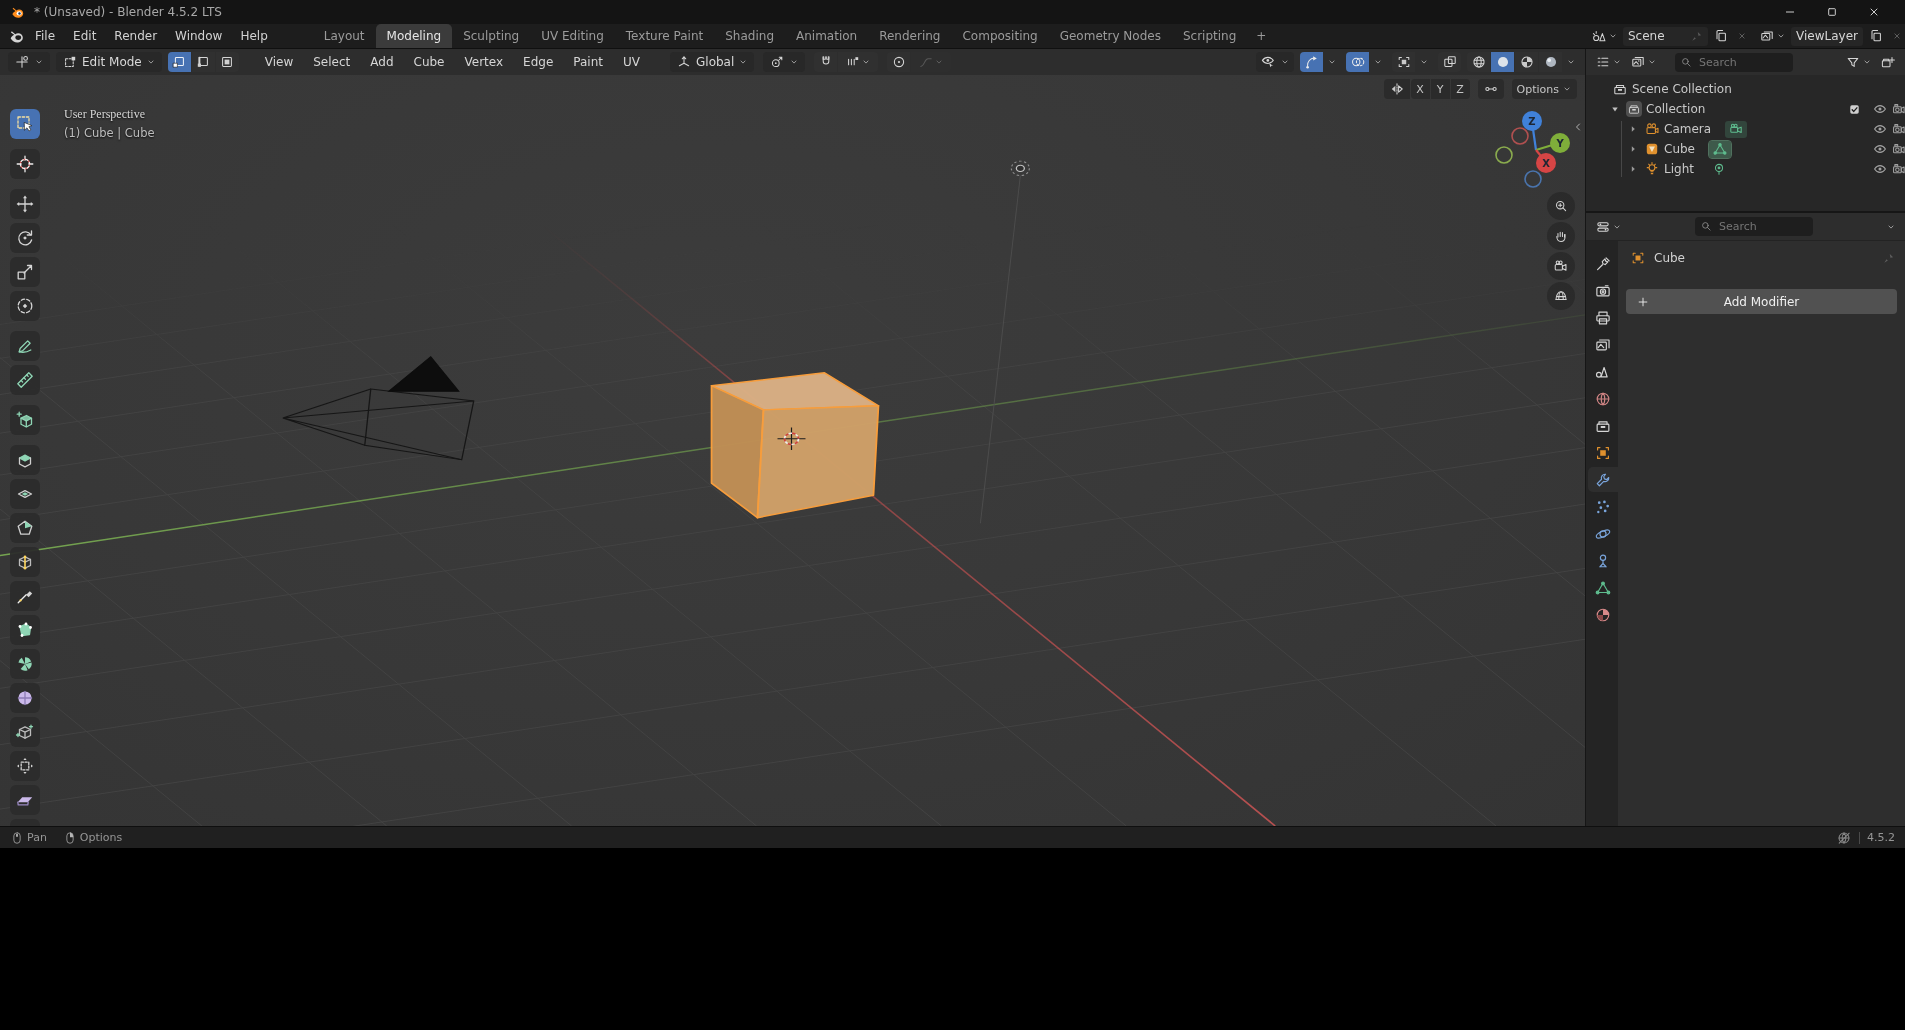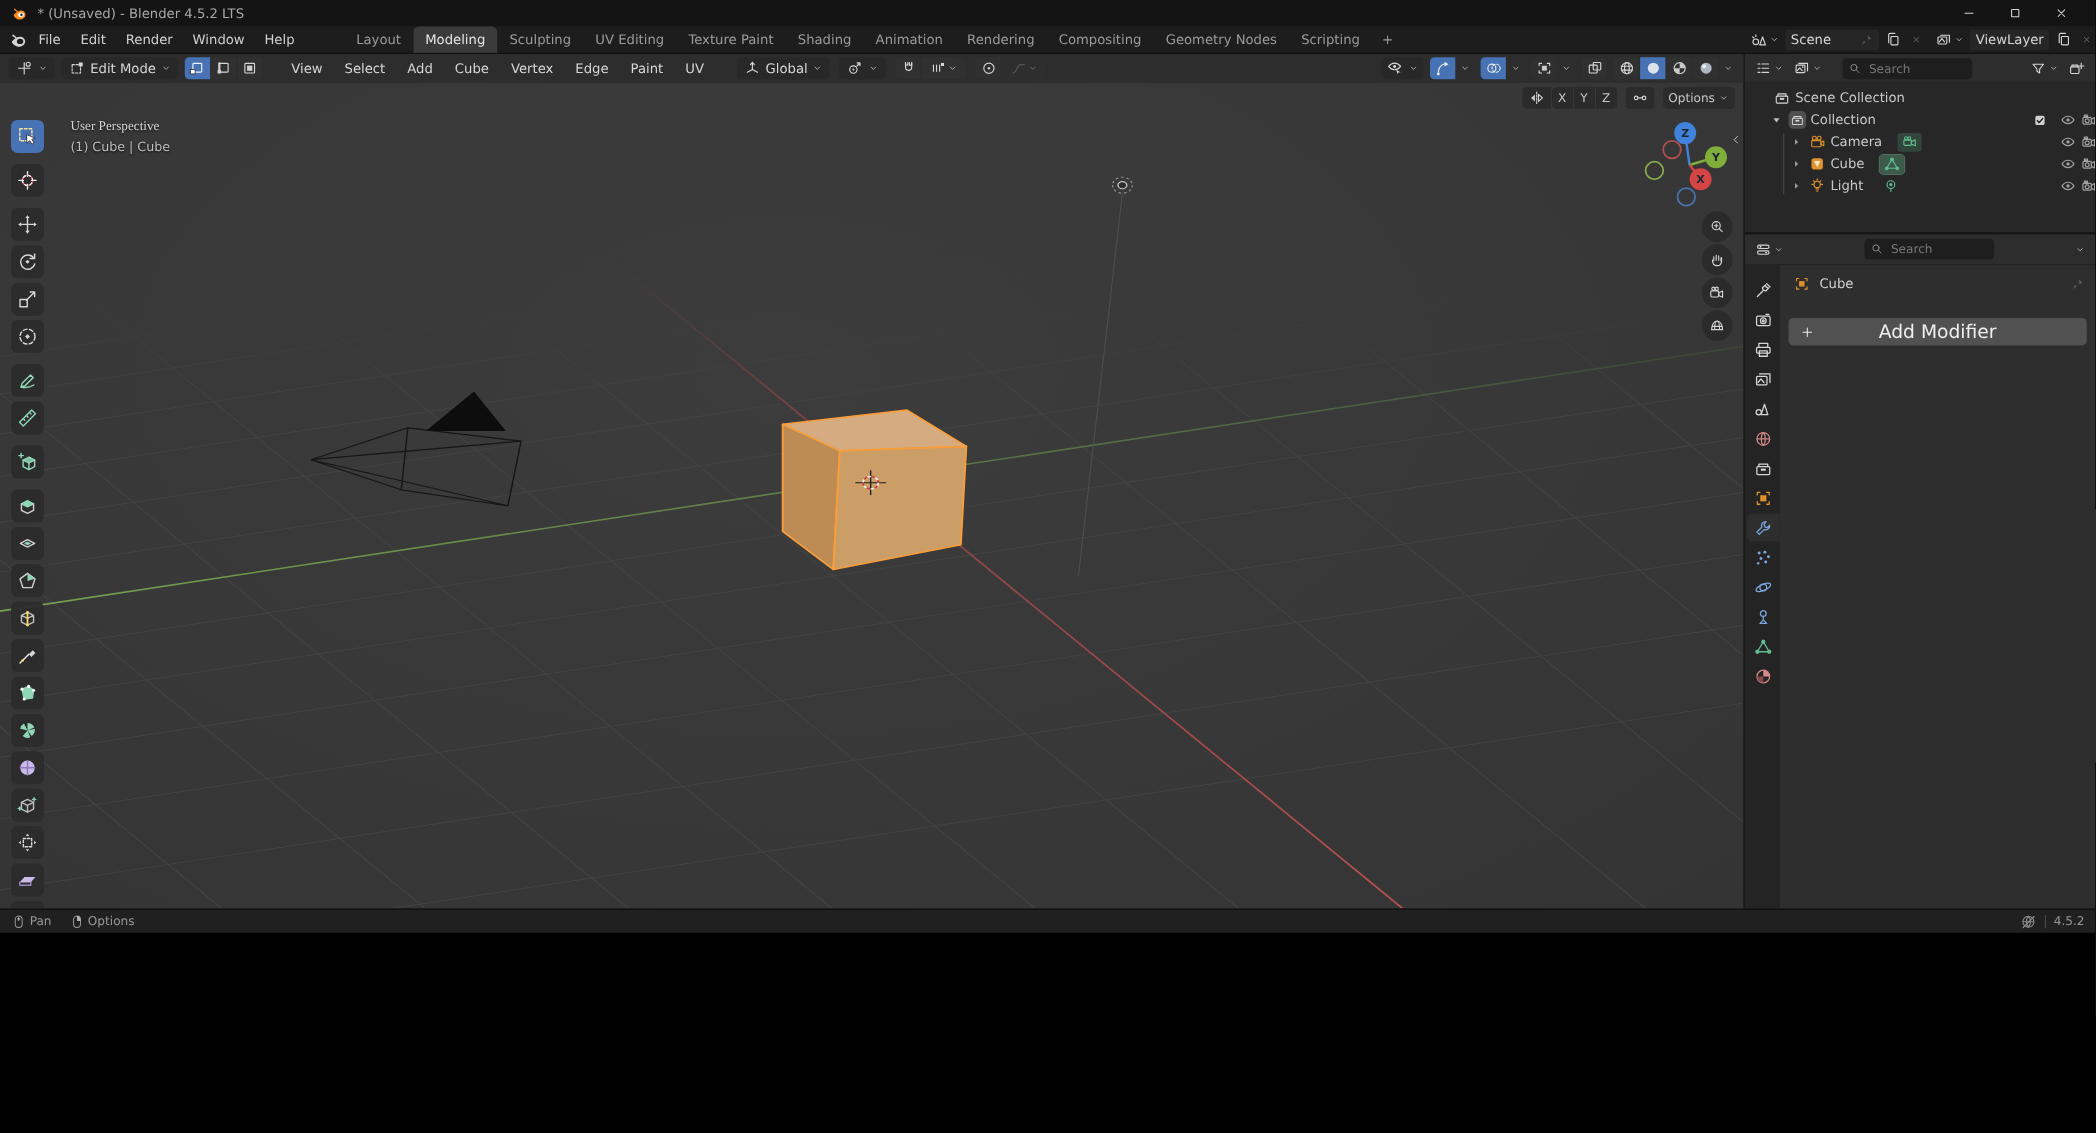--- a/index.html
+++ b/index.html
@@ -100,21 +100,21 @@
   .props-header{height:28px;flex:none;background:#2d2d2d;border-bottom:1px solid #232323;
                 display:flex;align-items:center;padding:0 7px;gap:6px;}
   .props-body{flex:1;display:flex;overflow:hidden;}
   .props-tabs{width:32px;flex:none;background:#242424;padding-top:10px;display:flex;flex-direction:column;align-items:flex-end;gap:2px;}
   .ptab{width:30px;height:25px;display:flex;align-items:center;justify-content:center;border-radius:5px 0 0 5px;}
   .ptab.active{background:#2e2e2e;}
   .props-content{flex:1;position:relative;}
   .breadcrumb{position:absolute;top:9px;left:12px;right:10px;display:flex;align-items:center;gap:8px;color:#d2d2d2;}
   .bc-pin{margin-left:auto;}
   .addmod{position:absolute;top:48px;left:8px;right:8px;height:25px;background:#515151;border-radius:4px;
-          display:flex;align-items:center;justify-content:center;color:#efefef;font-size:17px;}
+          display:flex;align-items:center;justify-content:center;color:#efefef;font-size:12px;}
   .addmod .i{position:absolute;left:10px;}
 
   
   .statusbar{position:absolute;bottom:0;left:0;right:0;height:22px;background:#202020;border-top:1px solid #0f0f0f;
              display:flex;align-items:center;padding:0 10px;color:#969696;font-size:11px;}
   .hint{display:flex;align-items:center;gap:3px;margin-right:16px;}
   .sb-right{margin-left:auto;display:flex;align-items:center;gap:7px;text-align:right;}
   .vdiv{width:1px;height:12px;background:#4a4a4a;}
 
   

